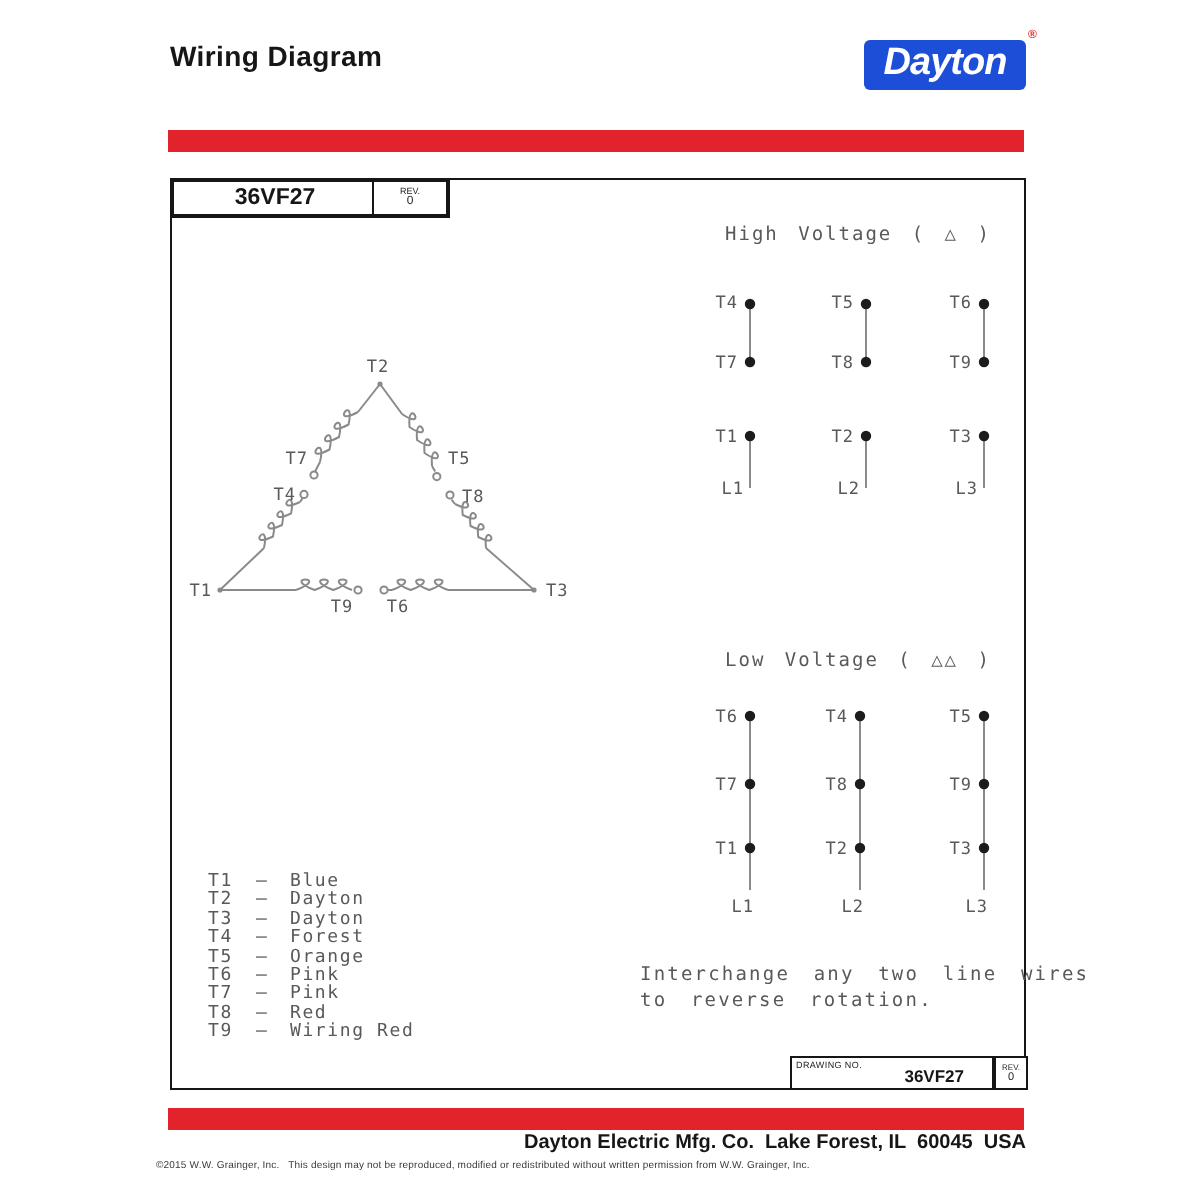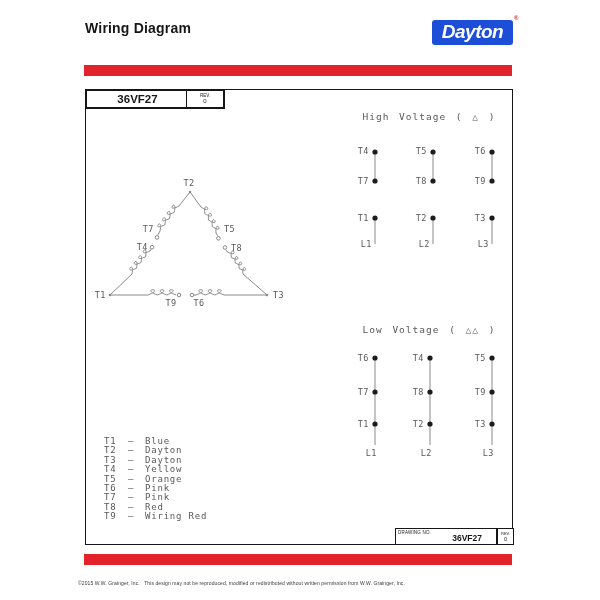--- a/index.html
+++ b/index.html
@@ -191,34 +191,39 @@
     <text class="tl" x="136" y="41" text-anchor="end">T5</text>
     <text class="tl" x="136" y="75" text-anchor="end">T9</text>
     <text class="tl" x="136" y="107" text-anchor="end">T3</text>
     <text class="tl" x="144" y="136" text-anchor="end">L3</text>
   </svg>
 
   <div class="abs legend cadfont">
     <div class="row"><span class="term">T1</span><span class="dash">—</span><span>Blue</span></div>
     <div class="row"><span class="term">T2</span><span class="dash">—</span><span>Dayton</span></div>
     <div class="row"><span class="term">T3</span><span class="dash">—</span><span>Dayton</span></div>
-    <div class="row"><span class="term">T4</span><span class="dash">—</span><span>Yellow</span></div>
+    <div class="row"><span class="term">T4</span><span class="dash">—</span><span>Forest</span></div>
     <div class="row"><span class="term">T5</span><span class="dash">—</span><span>Orange</span></div>
     <div class="row"><span class="term">T6</span><span class="dash">—</span><span>Pink</span></div>
     <div class="row"><span class="term">T7</span><span class="dash">—</span><span>Pink</span></div>
     <div class="row"><span class="term">T8</span><span class="dash">—</span><span>Red</span></div>
     <div class="row"><span class="term">T9</span><span class="dash">—</span><span>Wiring Red</span></div>
   </div>
 
+  <div class="abs note cadfont">
+    <div>Interchange any two line wires</div>
+    <div>to reverse rotation.</div>
+  </div>
 
   <div class="abs dn-box">
     <span class="dn-label">DRAWING NO.</span>
     <span class="dn-number">36VF27</span>
   </div>
   <div class="abs dn-rev">
     <span class="rl">REV.</span>
     <span class="rv">0</span>
   </div>
 
   <div class="abs bar bar-bottom"></div>
+  <div class="abs company">Dayton Electric Mfg. Co.  Lake Forest, IL  60045  USA</div>
   <div class="abs copyright">©2015 W.W. Grainger, Inc.   This design may not be reproduced, modified or redistributed without written permission from W.W. Grainger, Inc.</div>
 
 </div>
 
 </body></html>

